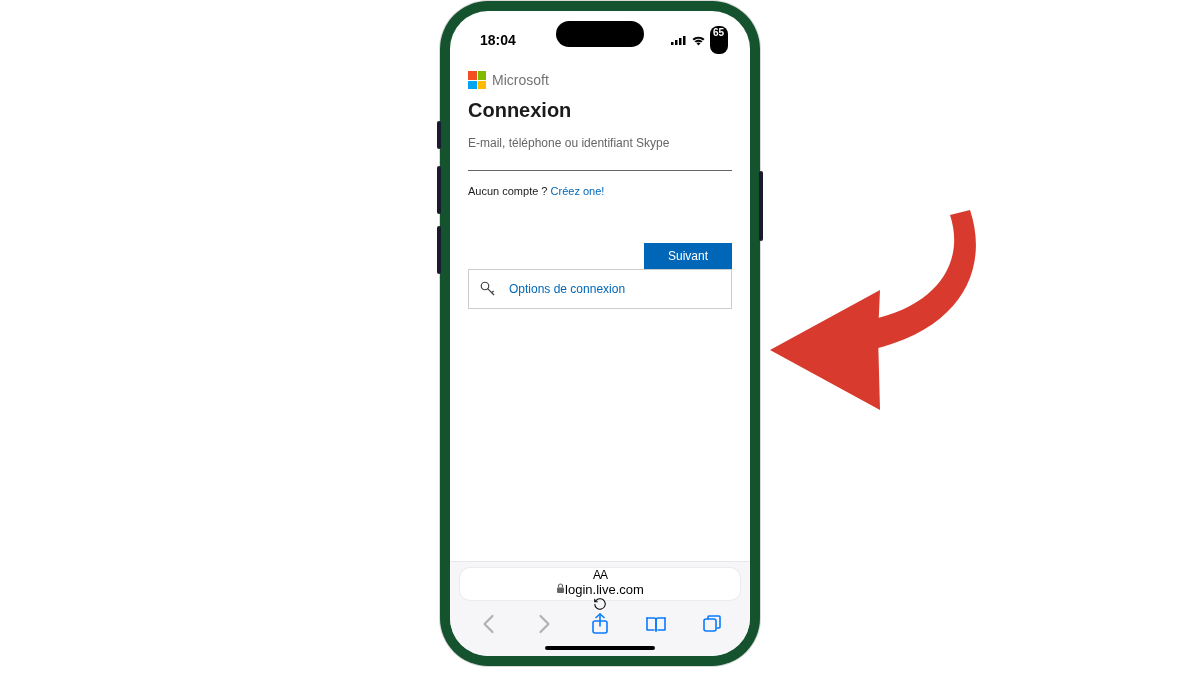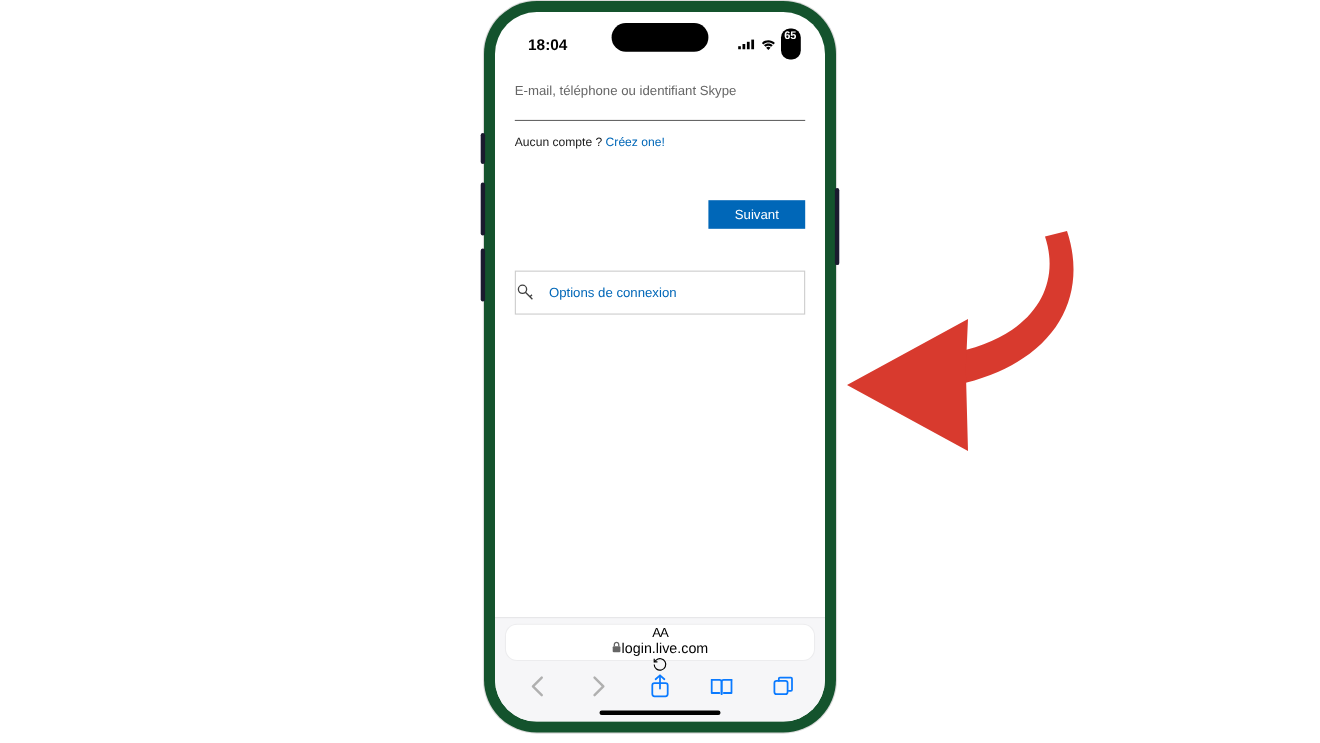--- a/index.html
+++ b/index.html
@@ -146,23 +146,22 @@
   .next-btn {
     background: #0067b8;
     color: #fff;
     border: none;
     font-size: 12px;
     padding: 6px 24px;
     cursor: pointer;
     min-width: 80px;
   }
   .options-box {
-    margin-top: 38px;
     border: 1px solid #ccc;
-    padding: 10px 0;
+    padding: 10px 10px;
     display: flex;
     align-items: center;
     gap: 12px;
     cursor: pointer;
   }
   .key-icon {
     width: 18px;
     height: 18px;
     display: inline-flex;
     align-items: center;
@@ -257,21 +256,31 @@
         <span class="wifi-icon">
           <svg width="15" height="11" viewBox="0 0 15 11">
               <path d="M7.5 10.5 L5.5 8.3 C6.6 7.3 8.4 7.3 9.5 8.3 Z M3.5 6.2 C5.7 4.1 9.3 4.1 11.5 6.2 L10 7.6 C8.6 6.3 6.4 6.3 5 7.6 Z M1.5 4.1 C4.8 0.9 10.2 0.9 13.5 4.1 L12 5.5 C9.5 3.1 5.5 3.1 3 5.5 Z" fill="#000"></path>
             </svg>
         </span>
         <span class="battery-pill">65</span>
       </div>
     </div>
 
     <div class="content">
-
+      <div class="ms-logo-row">
+        <div class="ms-logo">
+            <div></div>
+            <div></div>
+            <div></div>
+            <div></div>
+          </div>
+        <span class="ms-text">Microsoft</span>
+      </div>
+
+      <div class="signin-title">Connexion</div>
 
       <input class="identity-input" type="text" placeholder="E-mail, téléphone ou identifiant Skype" style="">
 
       <div class="no-account-row">
         <span>Aucun compte ? </span><span class="create-link">Créez one!</span>
       </div>
 
       <div class="next-btn-row">
         <button class="next-btn">Suivant</button>
       </div>

